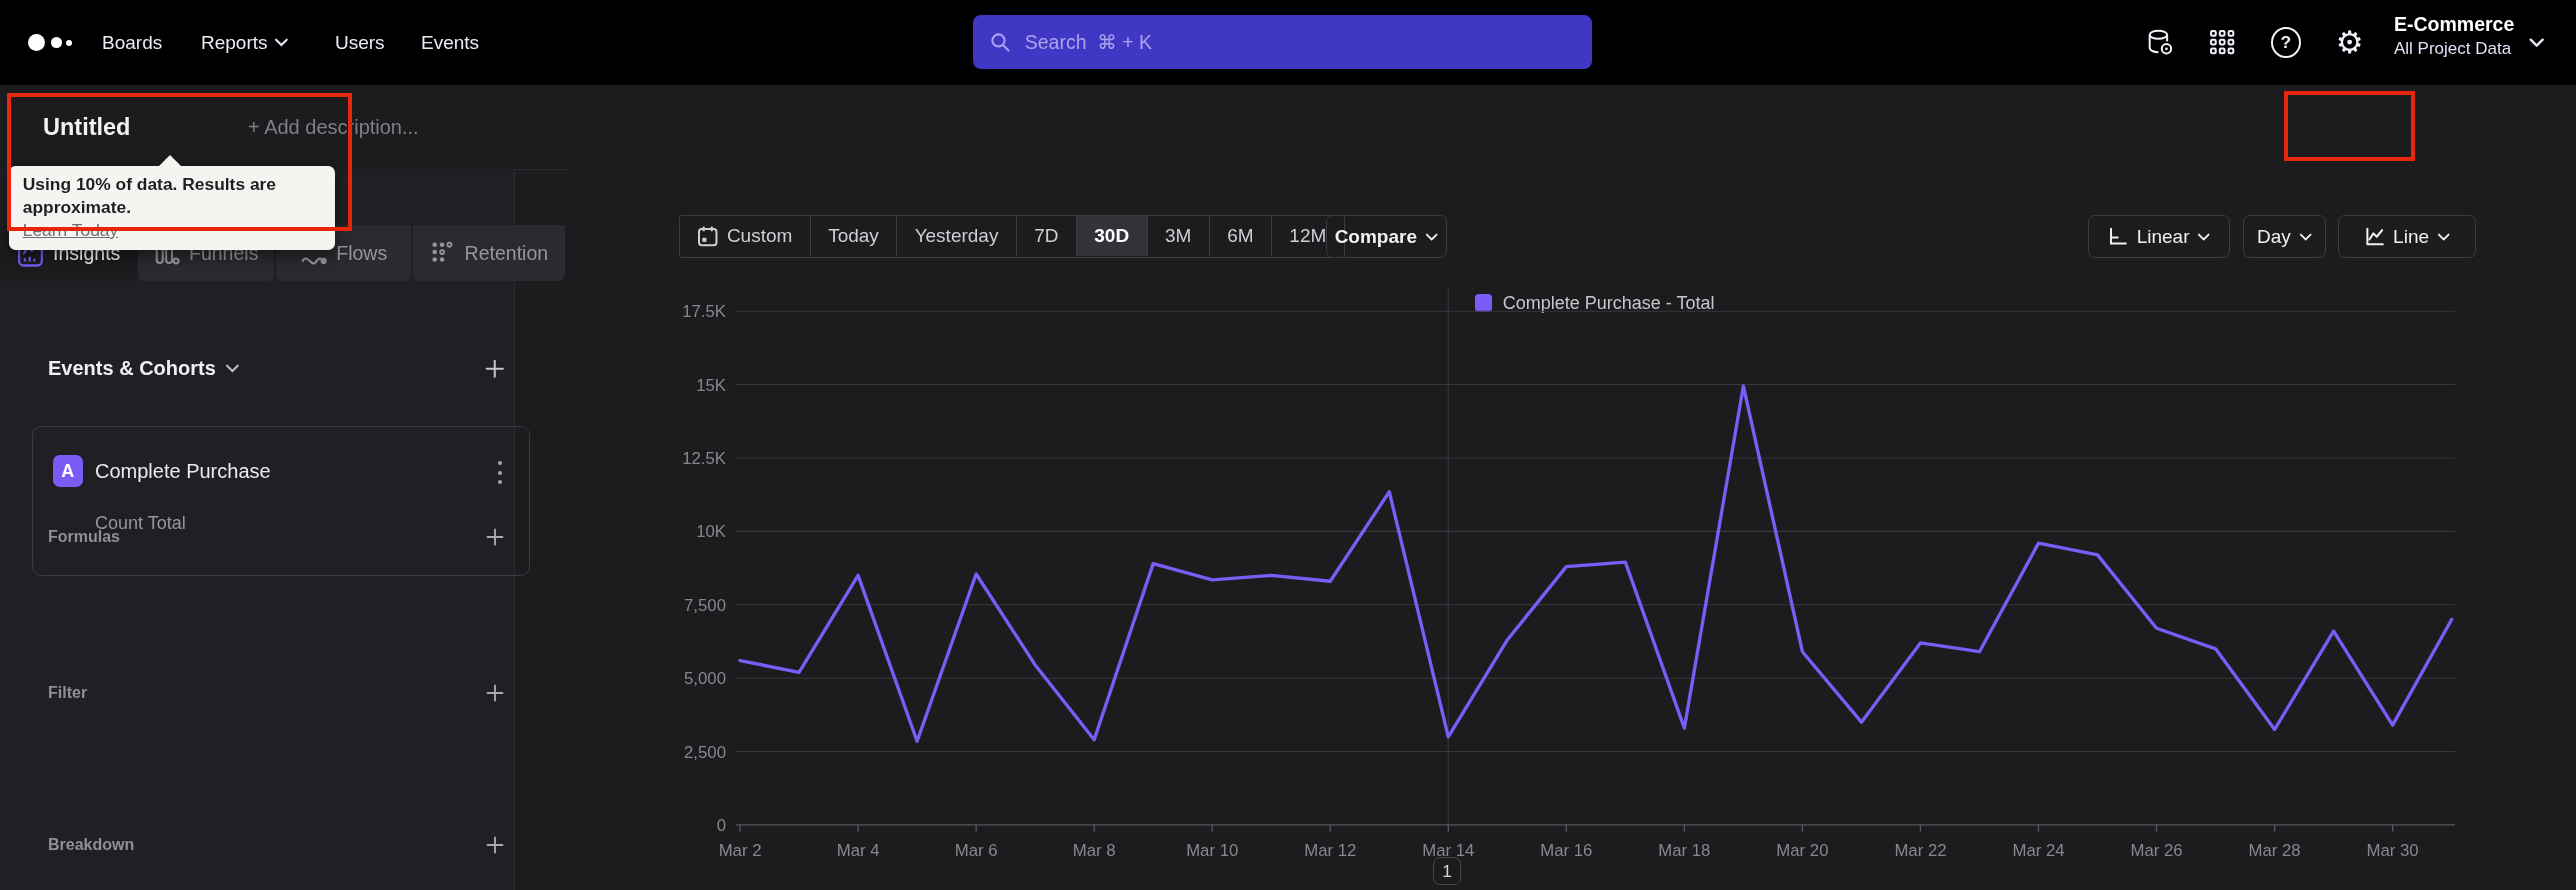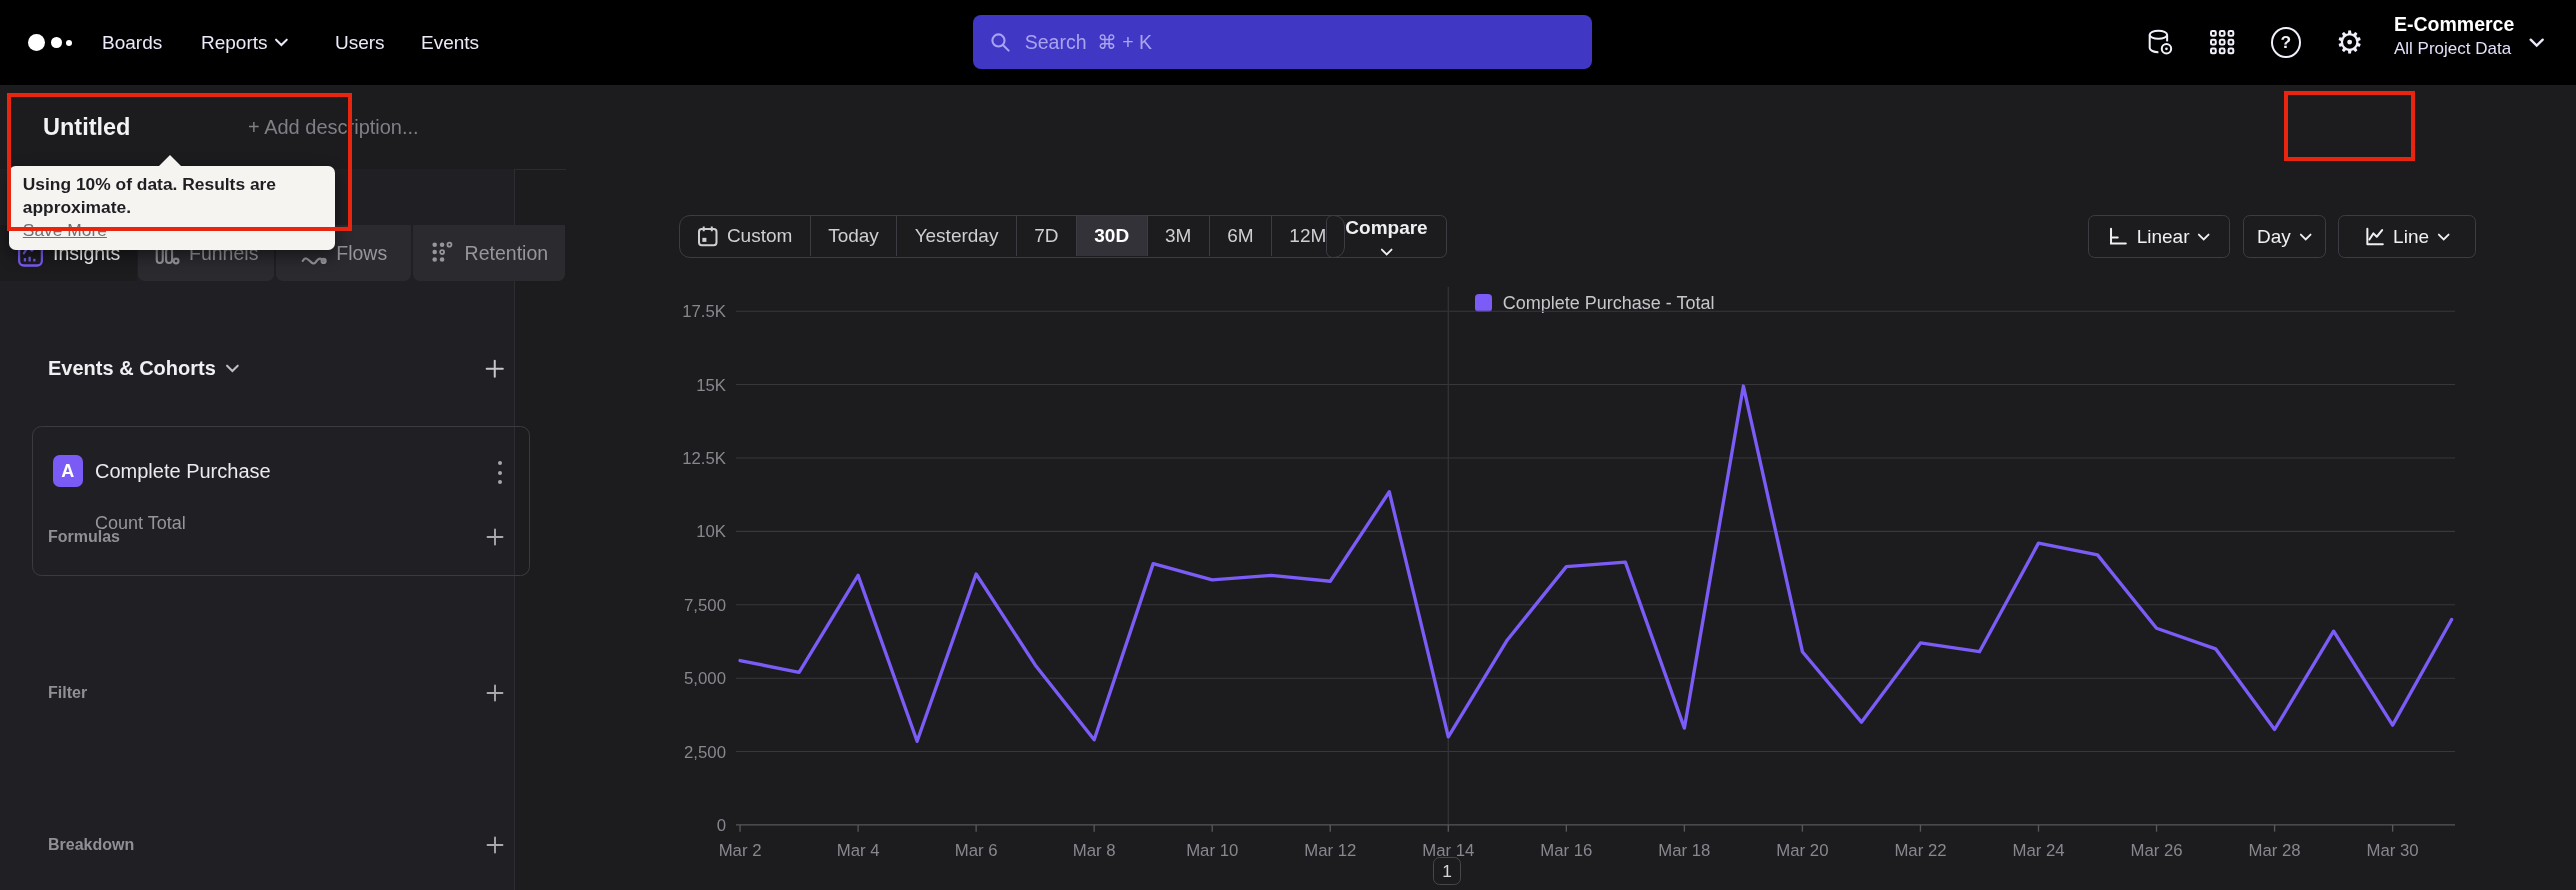--- a/index.html
+++ b/index.html
@@ -73,21 +73,21 @@
                      color:#ebebee;font-size:20px;}
   #event-card .emetric{position:absolute;left:62px;top:86px;color:#95959c;font-size:18px;}
   #event-card .kebab{position:absolute;right:17.4px;top:32px;width:24px;height:27px;display:flex;flex-direction:column;
                      align-items:center;justify-content:center;gap:5.4px;cursor:pointer;}
   #event-card .kebab i{width:4px;height:4px;border-radius:50%;background:#a5a5ab;}
   .side-row{left:0;width:565px;height:40px;padding:0 58px 0 48px;box-sizing:border-box;display:flex;align-items:center;cursor:pointer;}
   .side-row .lbl{color:#8f8f96;font-size:16px;font-weight:bold;}
 
   
   #main{left:566px;top:169px;width:2010px;height:721px;background:#1c1c1f;}
-  #seg{left:113px;top:46px;height:43px;border:1.3px solid #3c3c42;border-radius:11px;display:inline-flex;
+  #seg{left:113px;top:46px;height:43px;border:1.3px solid #3c3c42;border-radius:3px;display:inline-flex;
        box-sizing:border-box;overflow:hidden;}
   .seg{height:40px;display:flex;align-items:center;justify-content:center;padding:0 17.4px;gap:8px;
        color:#cfcfd3;font-size:19px;cursor:pointer;white-space:nowrap;}
   .seg + .seg{border-left:1.3px solid #3c3c42;}
   .seg.sel{background:#323238;color:#ffffff;font-weight:bold;}
   .ctl-btn{position:absolute;top:46px;height:43px;border:1.3px solid #3c3c42;border-radius:6.7px;box-sizing:border-box;
            display:flex;align-items:center;justify-content:center;gap:8px;color:#eef0f2;font-size:19px;cursor:pointer;}
   #legend{left:174px;top:124px;width:1709px;height:20px;display:flex;align-items:center;justify-content:center;gap:10.7px;}
   #legend .sq{width:17.4px;height:17.4px;border-radius:4px;}
   #legend .ltxt{color:#c6c6cb;font-size:18px;}
@@ -211,21 +211,21 @@
     <span id="hdr-divider" class="abs"></span>
     <span id="save-btn" class="abs">Save</span>
   </div>
 
   <div class="abs red-rect" style="left:6.7px;top:93px;width:345px;height:138px;"></div>
   <div class="abs red-rect" style="left:2284px;top:91px;width:131px;height:70px;"></div>
 
   <div id="tooltip" class="abs">
     <span class="arrow"></span>
     <div class="t1">Using 10% of data. Results are approximate.</div>
-    <div class="t2">Save More</div>
+    <div class="t2">Learn Today</div>
   </div>
 
   <div id="sidebar" class="abs">
     <div id="tabs" class="abs">
       <div class="tab sel" style="flex:0 0 137px;">
         <svg width="27" height="29.5" viewBox="0 0 40 44">
           <rect x="3" y="3" width="34" height="38" rx="7" fill="none" stroke="#7b5bf5" stroke-width="3.4"></rect>
           <polyline points="10,23 16,14 22,19 30,10" fill="none" stroke="#7b5bf5" stroke-width="3.2" stroke-linecap="round" stroke-linejoin="round"></polyline>
           <g fill="#7b5bf5">
               <rect x="10" y="30" width="3.4" height="5"></rect>
@@ -363,21 +363,21 @@
           <span>3M</span>
         </span>
       <span class="seg">
           <span>6M</span>
         </span>
       <span class="seg">
           <span>12M</span>
         </span>
     </div>
 
-    <div class="ctl-btn" style="left:760px;width:121px;flex-direction:column;">
+    <div class="ctl-btn" style="left:760px;width:121px;">
       <span style="font-weight:bold;">Compare</span>
       <svg width="13.4" height="10" viewBox="0 0 22 16">
           <polyline points="3,4 11,12 19,4" fill="none" stroke="#eef0f2" stroke-width="3" stroke-linecap="round"></polyline>
         </svg>
     </div>
 
     <div class="ctl-btn" style="left:1522px;width:142px;">
       <svg width="21.5" height="21.5" viewBox="0 0 32 32">
         <g fill="none" stroke="#eef0f2" stroke-width="3" stroke-linecap="round">
             <path d="M6 4 V26 H28"></path>

